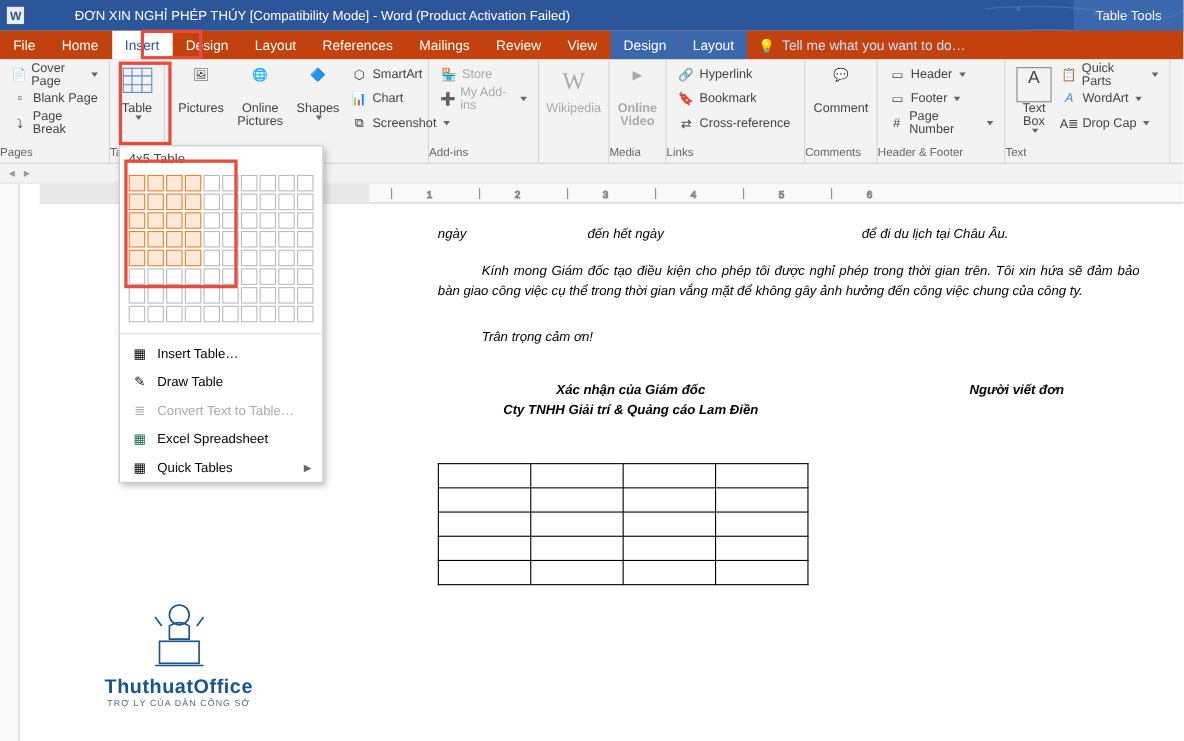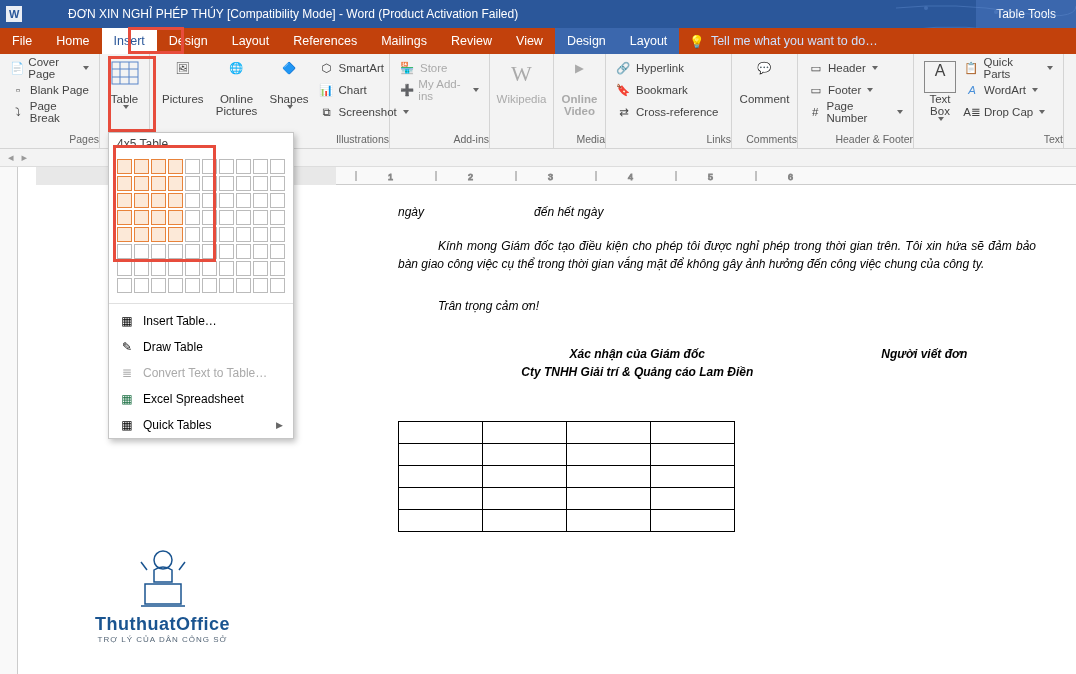--- a/index.html
+++ b/index.html
@@ -12,38 +12,38 @@
 .titlebar .tool-tab { background: #3b67ad; padding: 0 20px; height: 100%; display: flex; align-items: center; }
 
 .menubar { height: 26px; background: #c2410c; display: flex; align-items: center; color: #fff; font-size: 12.5px; position: relative; }
 .menubar .tab { padding: 0 12px; height: 100%; display: flex; align-items: center; cursor: pointer; }
 .menubar .tab.active { background: #fff; color: #2b579a; }
 .menubar .highlight-red { position: absolute; border: 3px solid #e74c3c; pointer-events: none; }
 .menubar .tell-me { display: flex; align-items: center; gap: 6px; color: #cce0ff; margin-left: 10px; }
 
 .ribbon { height: 95px; background: #f3f3f3; border-bottom: 1px solid #d4d4d4; display: flex; font-size: 11.5px; color: #444; position: relative; }
 .ribbon-group { border-right: 1px solid #d4d4d4; padding: 3px 6px 0 6px; display: flex; flex-direction: column; position: relative; }
-.ribbon-group-label { text-align: right; font-size: 10.5px; color: #666; padding: 2px 0; position: absolute; bottom: 1px; left: 0; right: 0; }
+.ribbon-group-label { text-align: left; font-size: 10.5px; color: #666; padding: 2px 0; position: absolute; bottom: 1px; left: 0; right: 0; }
 .ribbon-btn-small { display: flex; align-items: center; gap: 4px; padding: 2px 4px; cursor: pointer; height: 22px; }
 .ribbon-btn-big { display: flex; flex-direction: column; align-items: center; justify-content: flex-start; padding: 4px 6px; cursor: pointer; text-align: center; }
 .ribbon-row { display: flex; }
 .ribbon-col { display: flex; flex-direction: column; }
 .disabled { color: #aaa; }
 
 .icon-box { width: 16px; height: 16px; display: inline-flex; justify-content: center; align-items: center; }
 .icon-box-lg { width: 32px; height: 32px; }
 .chevron-down { display: inline-block; width: 0; height: 0; border-left: 3px solid transparent; border-right: 3px solid transparent; border-top: 4px solid #666; margin-left: 2px; }
 
 .ruler-h { height: 18px; background: #f9f9f9; border-bottom: 1px solid #ccc; position: relative; margin-left: 18px; }
 .ruler-v { width: 18px; background: #f9f9f9; border-right: 1px solid #ccc; position: absolute; top: 167px; bottom: 0; left: 0; }
 
 .doc-area { position: absolute; left: 18px; right: 0; top: 167px; bottom: 0; background: #fff; overflow: hidden; }
 .doc-content { padding: 18px 40px 20px 100px; font-family: "Times New Roman", serif; font-size: 12px; color: #000; line-height: 1.5; font-style: italic; }
 .doc-content p { text-align: justify; margin-bottom: 4px; margin-top: 16px; }
-.sign-row { display: flex; justify-content: flex-end; margin-top: 30px; font-weight: bold; }
+.sign-row { display: flex; justify-content: space-between; margin-top: 30px; font-weight: bold; }
 .sign-row .left { text-align: center; width: 55%; }
 .sign-row .right { text-align: center; width: 35%; }
 
 .doc-table { border-collapse: collapse; margin: 40px 0 0 0; }
 .doc-table td { border: 1px solid #000; width: 84px; height: 22px; }
 
 .table-dropdown { position: absolute; left: 108px; top: 132px; width: 186px; background: #fff; border: 1px solid #c6c6c6; box-shadow: 2px 3px 6px rgba(0,0,0,0.25); z-index: 100; font-size: 12px; }
 .table-dropdown .title { padding: 4px 8px; font-weight: normal; color: #444; }
 .table-grid { padding: 4px 8px; }
 .table-grid-row { display: flex; gap: 2px; margin-bottom: 2px; }
@@ -299,20 +299,21 @@
           <text x="672" y="13" font-size="9" fill="#666">5</text>
         <line x1="720" y1="4" x2="720" y2="14"></line>
           <text x="752" y="13" font-size="9" fill="#666">6</text>
       </g>
     </svg>
   </div>
   <div class="doc-content" style="margin-left:280px;">
     <div style="display:flex; gap:110px; margin-bottom:6px;">
       <span>ngày</span>
       <span>đến hết ngày</span>
+      <span style="margin-left:70px;">để đi du lịch tại Châu Âu.</span>
     </div>
     <p style="text-indent:40px;">Kính mong Giám đốc tạo điều kiện cho phép tôi được nghỉ phép trong thời gian trên. Tôi xin hứa sẽ đảm bảo bàn giao công việc cụ thể trong thời gian vắng mặt để không gây ảnh hưởng đến công việc chung của công ty.</p>
     <p style="text-indent:40px; margin-top:24px;">Trân trọng cảm ơn!</p>
     <div class="sign-row">
       <div class="left">
         <div>Xác nhận của Giám đốc</div>
         <div>Cty TNHH Giải trí &amp; Quảng cáo Lam Điền</div>
       </div>
       <div class="right">
         <div>Người viết đơn</div>

